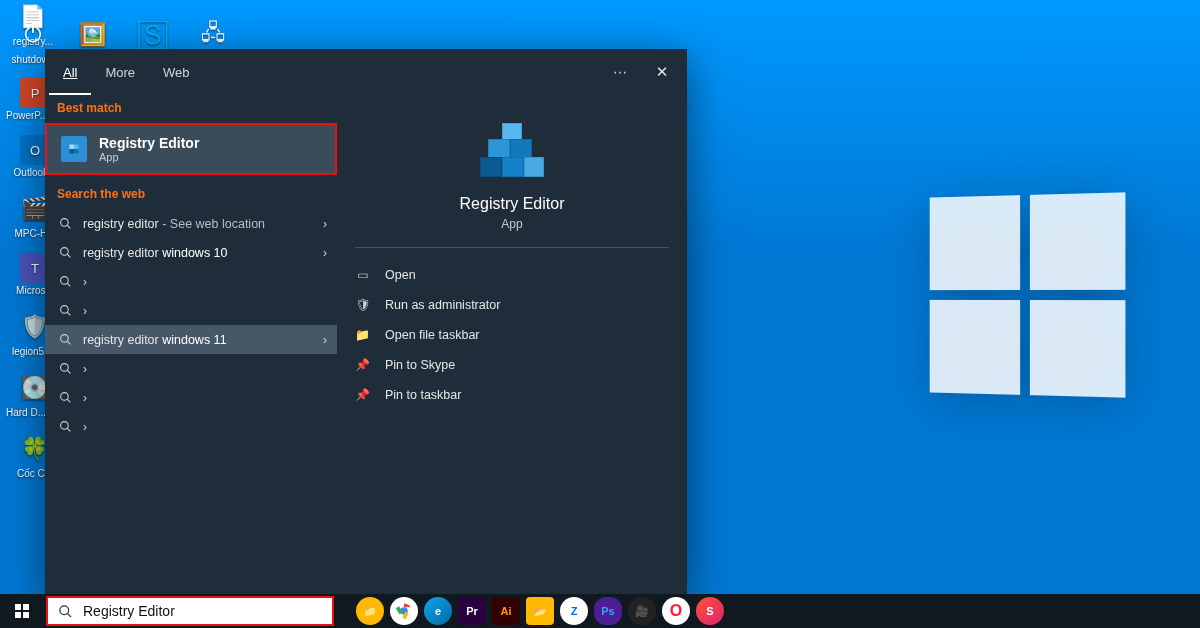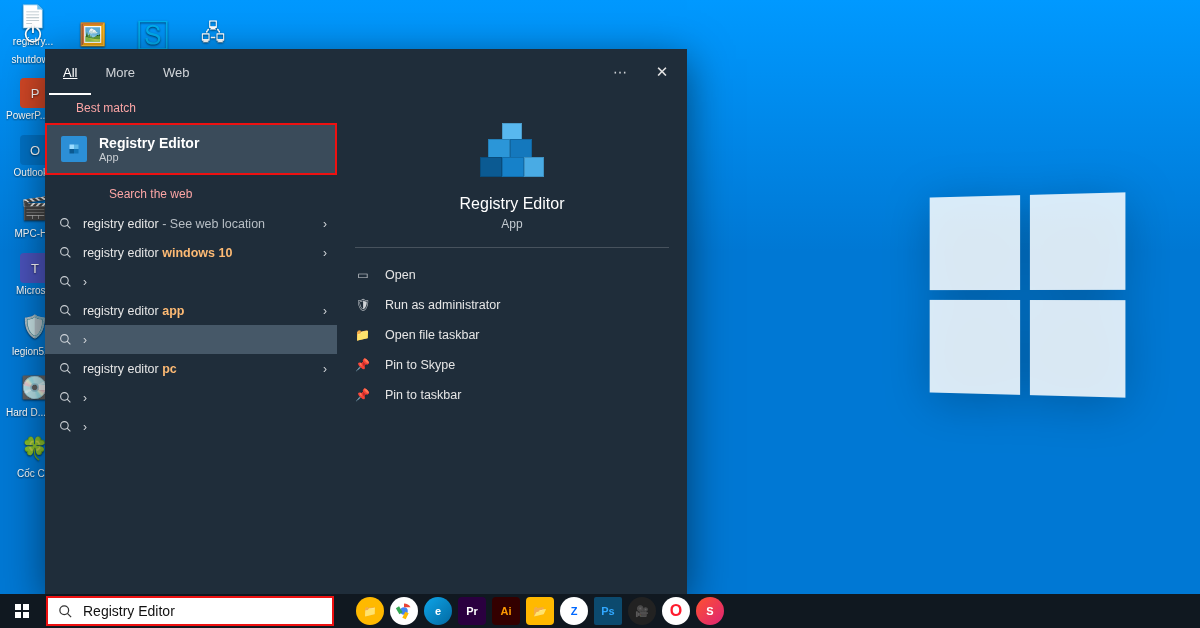--- a/index.html
+++ b/index.html
@@ -30,37 +30,37 @@
   }
   .tabs { display:flex; align-items:center; height:46px; padding:0 4px; }
   .tab { padding: 0 14px; height:46px; display:flex; align-items:center; font-size:13px; color:#d0d4d8; cursor:pointer; }
   .tab.active { color:#fff; box-shadow: inset 0 -2px 0 #fff; text-decoration: underline; }
   .tab .chev { margin-left:4px; font-size:9px; }
   .tabs .right { margin-left:auto; display:flex; align-items:center; }
   .dots { letter-spacing:2px; padding:0 12px; color:#cfd3d7; font-size:14px; cursor:pointer; }
   .close-x { width:42px; height:42px; display:flex; align-items:center; justify-content:center; font-size:15px; color:#e6e6e6; cursor:pointer; }
   .panel-body { flex:1; display:flex; min-height:0; }
   .left { width: 292px; display:flex; flex-direction:column; }
-  .section-h { font-size:12px; color:#fca5a5; padding: 6px 31px 8px; }
+  .section-h { font-size:12px; color:#f97316; padding: 6px 12px 8px; font-weight: bold; }
   .best-match {
     display:flex; align-items:center; gap:12px; padding:10px 14px; background:#3a4b5a;
     border: 2px solid #e11; cursor:pointer;
   }
   .best-match .bm-icon {
     width:26px; height:26px; background: #2c8fd6; border-radius:2px; display:flex; align-items:center; justify-content:center;
   }
   .best-match .title { font-size:14px; font-weight:600; color:#fff; }
   .best-match .sub { font-size:11px; color:#c9ced3; }
   .row {
     display:flex; align-items:center; height:29px; padding:0 10px 0 14px; gap:10px; font-size:12.5px; color:#e6e6e6; cursor:pointer;
   }
   .row:hover, .row.hover { background:#465868; }
   .row .mag { opacity:.9; font-size:13px; width:14px; text-align:center; color:#dfe3e7; }
   .row .txt { flex:1; white-space:nowrap; overflow:hidden; text-overflow:ellipsis; }
-  .row .txt b { font-weight:700; color:#fdba74; }
+  .row .txt b { font-weight:400; color:#ffffff; }
   .row .txt .light { color:#b8bfc5; }
   .row .ar { color:#cfd3d7; font-size:12px; }
   .rightp { flex:1; border-left:0; padding: 0 18px; display:flex; flex-direction:column; }
   .preview-top { display:flex; flex-direction:column; align-items:center; padding:28px 0 16px; border-bottom:1px solid rgba(255,255,255,.18); }
   .reg-icon {
     width:64px; height:58px; position:relative; margin-bottom:14px;
   }
   .reg-icon .cube {
     position:absolute; background:#1797e6; border:1px solid rgba(0,0,0,.15);
   }
@@ -183,21 +183,21 @@
               <rect x="12" y="6" width="6" height="6" fill="#5fb8e8"></rect>
               <rect x="6" y="12" width="6" height="6" fill="#0b5a92"></rect>
               <rect x="12" y="12" width="6" height="6" fill="#1274b6"></rect>
             </svg>
         </div>
         <div>
           <div class="title">Registry Editor</div>
           <div class="sub">App</div>
         </div>
       </div>
-      <div class="section-h" style="margin-top:6px;margin-left:33px;">Search the web</div>
+      <div class="section-h" style="margin-top:6px;">Search the web</div>
       <div id="suggest-list">
           <div class="row">
             <span class="mag">
               <svg width="13" height="13" viewBox="0 0 24 24" fill="none" stroke="#dfe3e7" stroke-width="2">
                 <circle cx="10" cy="10" r="7"></circle>
                 <line x1="15" y1="15" x2="21" y2="21"></line>
               </svg>
             </span>
             <span class="txt">registry editor<span class="light"> - See web location</span></span>
             <span class="ar">›</span>
@@ -221,40 +221,39 @@
             </span>
             <span class="ar">›</span>
           </div>
           <div class="row">
             <span class="mag">
               <svg width="13" height="13" viewBox="0 0 24 24" fill="none" stroke="#dfe3e7" stroke-width="2">
                 <circle cx="10" cy="10" r="7"></circle>
                 <line x1="15" y1="15" x2="21" y2="21"></line>
               </svg>
             </span>
-            <span class="txt">registry editor <b>app</b></span>
             <span class="ar">›</span>
           </div>
           <div class="row hover">
             <span class="mag">
               <svg width="13" height="13" viewBox="0 0 24 24" fill="none" stroke="#dfe3e7" stroke-width="2">
                 <circle cx="10" cy="10" r="7"></circle>
                 <line x1="15" y1="15" x2="21" y2="21"></line>
               </svg>
             </span>
-            <span class="ar">›</span>
-          </div>
-          <div class="row">
-            <span class="mag">
-              <svg width="13" height="13" viewBox="0 0 24 24" fill="none" stroke="#dfe3e7" stroke-width="2">
-                <circle cx="10" cy="10" r="7"></circle>
-                <line x1="15" y1="15" x2="21" y2="21"></line>
-              </svg>
-            </span>
-            <span class="txt">registry editor <b>pc</b></span>
+            <span class="txt">registry editor <b>windows 11</b></span>
+            <span class="ar">›</span>
+          </div>
+          <div class="row">
+            <span class="mag">
+              <svg width="13" height="13" viewBox="0 0 24 24" fill="none" stroke="#dfe3e7" stroke-width="2">
+                <circle cx="10" cy="10" r="7"></circle>
+                <line x1="15" y1="15" x2="21" y2="21"></line>
+              </svg>
+            </span>
             <span class="ar">›</span>
           </div>
           <div class="row">
             <span class="mag">
               <svg width="13" height="13" viewBox="0 0 24 24" fill="none" stroke="#dfe3e7" stroke-width="2">
                 <circle cx="10" cy="10" r="7"></circle>
                 <line x1="15" y1="15" x2="21" y2="21"></line>
               </svg>
             </span>
             <span class="ar">›</span>
@@ -336,20 +335,20 @@
           <path d="M12 2a10 10 0 0 1 8.7 5H12" fill="#ea4335"></path>
           <path d="M3.3 7 8 15" stroke="#34a853" stroke-width="5"></path>
           <path d="M12 22 16 14" stroke="#fbbc05" stroke-width="5"></path>
         </svg>
       </div>
     <div class="t" style="background:linear-gradient(135deg,#0ea5e9,#0369a1)">e</div>
     <div class="t" style="background:#2a003f;border-radius:4px;">Pr</div>
     <div class="t" style="background:#330000;color:#ff9a00;border-radius:4px;">Ai</div>
     <div class="t" style="background:#ffb900;color:#333;border-radius:4px;">📂</div>
     <div class="t" style="background:#fff;color:#0068ff;">Z</div>
-    <div class="t" style="background:#0c4a6e;color:#31a8ff;border-radius:2px;">Ps</div>
+    <div class="t" style="background:#4c1d95;color:#31a8ff;border-radius:12px;">Ps</div>
     <div class="t" style="background:#222;">🎥</div>
     <div class="t" style="background:#fff;">
         <span style="color:#ff1b2d;font-size:16px;">O</span>
       </div>
     <div class="t" style="background:linear-gradient(135deg,#ff512f,#dd2476);">S</div>
   </div>
 </div>
 
 </body></html>

